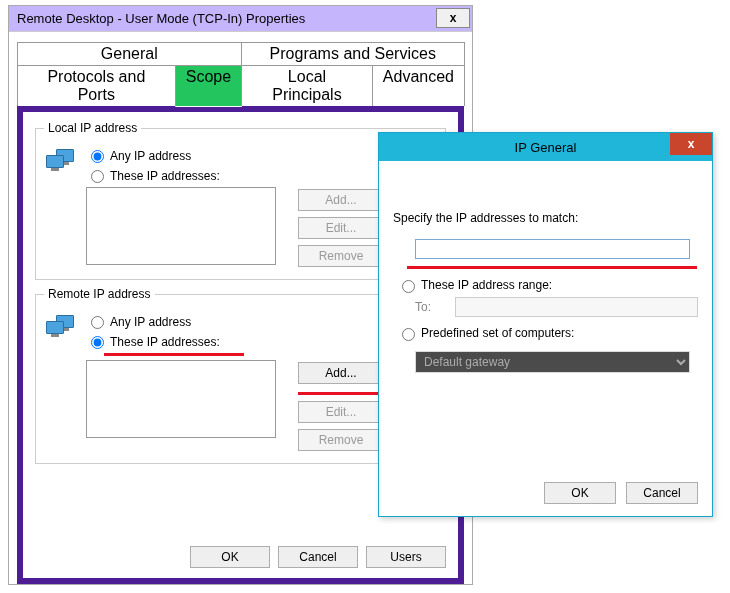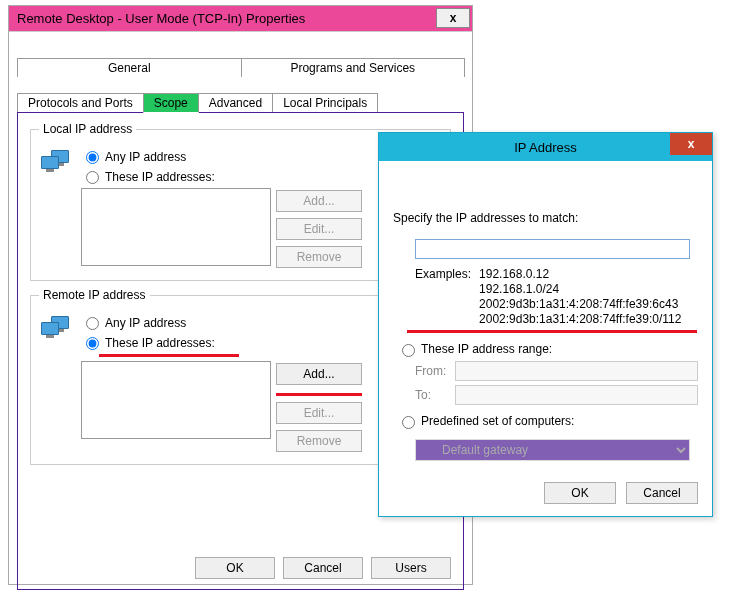--- a/index.html
+++ b/index.html
@@ -4,41 +4,41 @@
 <style>
 * { box-sizing: border-box; font-family: "Segoe UI", Tahoma, sans-serif; font-size: 12px; }
 body { margin: 0; background: #fff; width: 730px; height: 593px; position: relative; overflow: hidden; }
 
 
 .props {
   position: absolute; left: 8px; top: 5px; width: 465px; height: 580px;
   background: #fff; border: 1px solid #aaa;
 }
 .props-titlebar {
-  height: 26px; background: #ec4899; border-bottom: 1px solid #ccc;
+  height: 26px; background: #c4b5fd; border-bottom: 1px solid #ccc;
   display: flex; align-items: center; padding-left: 8px; position: relative;
 }
 .props-title { font-size: 13px; }
 .props-close {
   position: absolute; right: 2px; top: 2px; width: 34px; height: 20px;
   border: 1px solid #888; background: #f0f0f0; text-align: center;
   font-weight: bold; line-height: 18px; cursor: pointer;
 }
 .tabset { margin: 10px 8px 0 8px; }
 .tabrow { display: flex; }
 .tab {
   border: 1px solid #999; border-bottom: none; background: #fff;
-  padding: 2px 10px; margin-right: -1px; cursor: pointer; font-size: 12px;
-  text-align: center; position: relative; margin-top: 16px;
+  padding: 2px 10px; margin-right: -1px; cursor: pointer; font-size: 16px;
+  text-align: center; position: relative;
 }
 .tabrow.top .tab { flex: 1; }
 .tabrow.bottom .tab { }
 .tab.active { background: #22c55e; z-index: 2; border-bottom: 1px solid #fff; margin-bottom: -1px; }
 .tabcontent {
-  border: 1px solid #4c1d95; height: 478px; padding: 10px 12px; position: relative;
+  border: 6px solid #4c1d95; height: 478px; padding: 10px 12px; position: relative;
 }
 
 .groupbox {
   border: 1px solid #ccc; margin: 6px 0 14px 0; padding: 14px 10px 12px 10px; position: relative;
 }
 .groupbox > .legend {
   position: absolute; top: -8px; left: 8px; background: #fff; padding: 0 4px; font-size: 12px;
 }
 .radio-row { display: flex; align-items: flex-end; margin: 4px 0 4px 40px; }
 .radio-row input { margin-right: 6px; }
@@ -49,21 +49,21 @@
   width: 18px; height: 13px; background: #4aa3df; border: 1px solid #2a6fa0;
   position: absolute; border-radius: 1px;
 }
 .iconcell .monitor::after {
   content: ""; position: absolute; left: 4px; bottom: -4px; width: 8px; height: 3px; background: #888;
 }
 .iconcell .m1 { left: 0; top: 6px; }
 .iconcell .m2 { left: 10px; top: 0; }
 
 .listpane {
-  margin: 4px 0 0 40px; display: flex; gap: 5px;
+  margin: 4px 0 0 40px; display: flex; gap: 22px;
 }
 .listbox {
   width: 190px; height: 78px; border: 1px solid #999; background: #fff;
 }
 .btncol { display: flex; flex-direction: column; gap: 6px; padding-top: 2px; }
 .winbtn {
   width: 86px; height: 22px; border: 1px solid #adadad; background: #efefef;
   cursor: pointer; display: flex; align-items: center; justify-content: center;
 }
 .winbtn.disabled { color: #9a9a9a; background: #f4f4f4; cursor: default; }
@@ -106,21 +106,21 @@
 .ipdlg .examples .vals div { white-space: nowrap; line-height: 15px; }
 .ipdlg .redline2 { height: 3px; background: #e81123; margin: 3px 0 6px 14px; width: 290px; }
 .ipdlg .rangebox { margin-left: 22px; }
 .ipdlg .rangebox .row { display: flex; align-items: center; margin: 4px 0; }
 .ipdlg .rangebox .row .lbl { width: 40px; color: #888; }
 .ipdlg .rangebox .row input {
   flex: 1; height: 20px; border: 1px solid #ccc; background: #f7f7f7; padding: 2px 4px; color: #888;
 }
 .ipdlg select {
   margin: 6px 0 0 22px; width: 275px; height: 22px; border: 1px solid #ccc;
-  background: #4c1d95; color: #888; padding: 2px 22px;
+  background: #000000; color: #888; padding: 2px 4px;
 }
 .ipdlg .ok-cancel { position: absolute; right: 14px; bottom: 12px; display: flex; gap: 10px; }
 .ipdlg .ok-cancel .winbtn { width: 72px; }
 </style>
 </head>
 <body>
 
 <div class="props">
   <div class="props-titlebar">
     <span class="props-title">Remote Desktop - User Mode (TCP-In) Properties</span>
@@ -128,22 +128,22 @@
   </div>
 
   <div class="tabset">
     <div class="tabrow top">
       <div class="tab">General</div>
       <div class="tab">Programs and Services</div>
     </div>
     <div class="tabrow bottom">
       <div class="tab">Protocols and Ports</div>
       <div class="tab active">Scope</div>
+      <div class="tab">Local Principals</div>
       <div class="tab">Advanced</div>
-      <div class="tab">Local Principals</div>
     </div>
 
     <div class="tabcontent">
 
       <div class="groupbox">
         <span class="legend">Local IP address</span>
         <div class="iconcell">
           <div class="monitor m2"></div>
             <div class="monitor m1"></div>
         </div>
@@ -195,48 +195,35 @@
         <div class="winbtn">OK</div>
         <div class="winbtn">Cancel</div>
         <div class="winbtn">Users</div>
       </div>
     </div>
   </div>
 </div>
 
 <div class="ipdlg">
   <div class="ipdlg-titlebar">
-    <span class="ipdlg-title">IP Address</span>
+    <span class="ipdlg-title">IP General</span>
     <div class="ipdlg-close">x</div>
   </div>
   <div class="ipdlg-body">
     <div class="hint">Specify the IP addresses to match:</div>
 
     <input class="subnetinput" type="text" value="" style="">
-    <div class="examples">
-      <div class="lbl">Examples:</div>
-      <div class="vals">
-        <div>192.168.0.12</div>
-        <div>192.168.1.0/24</div>
-        <div>2002:9d3b:1a31:4:208:74ff:fe39:6c43</div>
-        <div>2002:9d3b:1a31:4:208:74ff:fe39:0/112</div>
-      </div>
-    </div>
     <div class="redline2"></div>
 
     <div class="opt">
       <input type="radio" name="ipopt" style="">
       <span>These IP address range:</span>
     </div>
     <div class="rangebox">
       <div class="row">
-        <span class="lbl">From:</span>
-        <input type="text" disabled="" style="">
-      </div>
-      <div class="row">
         <span class="lbl">To:</span>
         <input type="text" disabled="" style="">
       </div>
     </div>
 
     <div class="opt">
       <input type="radio" name="ipopt" style="">
       <span>Predefined set of computers:</span>
     </div>
     <select disabled="">

